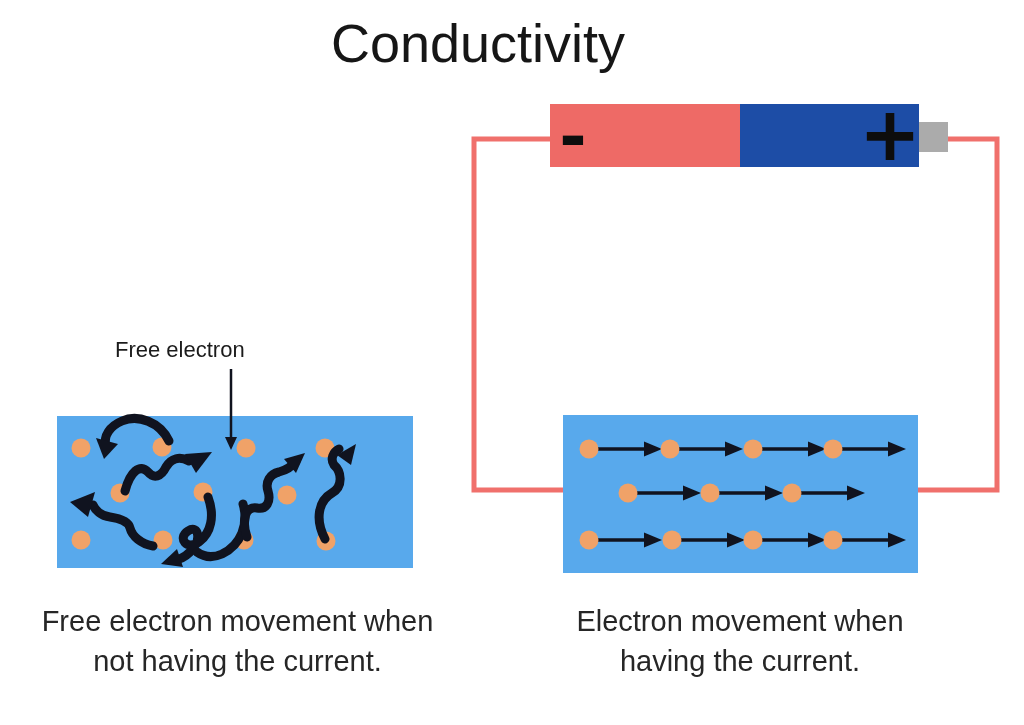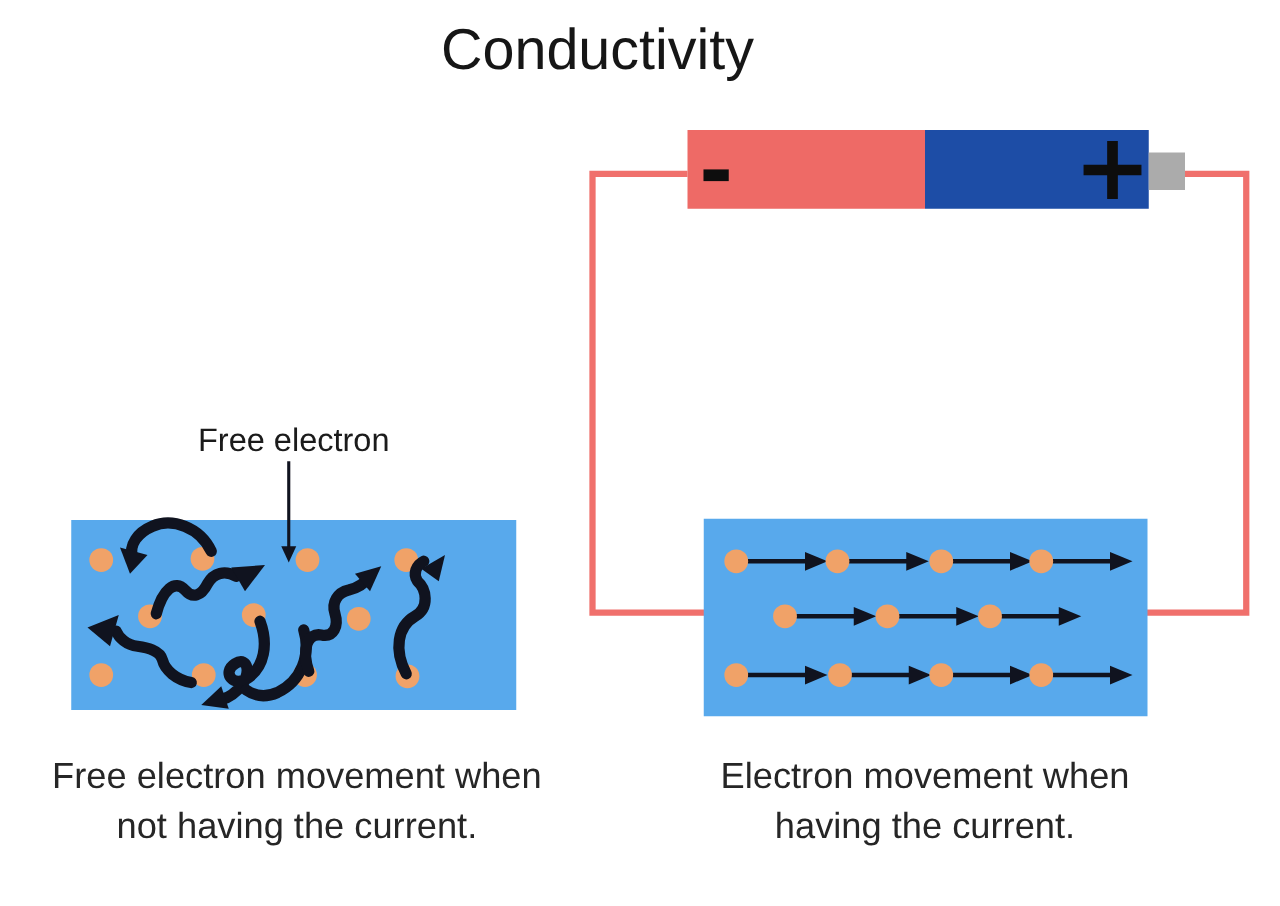--- a/index.html
+++ b/index.html
@@ -1,26 +1,26 @@
 <!DOCTYPE html>
 <html><head>
 <meta charset="utf-8">
 <style>
   html,body{margin:0;padding:0;background:#ffffff;}
   .stage{position:relative;width:1024px;height:725px;background:#ffffff;overflow:hidden;
          font-family:"Liberation Sans",sans-serif;}
   .title{position:absolute;left:0;top:12px;width:956px;text-align:center;
-         font-size:46px;font-weight:500;color:#161616;}
+         font-size:54px;font-weight:500;color:#161616;}
   .graphics{position:absolute;left:0;top:0;}
   .sign{position:absolute;font-family:"DejaVu Sans",sans-serif;font-weight:bold;
         color:#0d0d0d;text-align:center;}
   .sign.minus{left:553px;top:105px;width:40px;font-size:66px;line-height:64px;}
   .sign.plus{left:853px;top:97px;width:74px;font-size:74px;line-height:74px;}
-  .free-label{position:absolute;left:115px;top:337px;width:240px;text-align:center;
-              font-size:26px;color:#1b1b1b;}
+  .free-label{position:absolute;left:115px;top:337px;width:240px;text-align:left;
+              font-size:22px;color:#1b1b1b;}
   .caption{position:absolute;top:601px;text-align:center;font-size:29px;
            line-height:40px;color:#262626;}
   .caption.left{left:10px;width:455px;}
   .caption.right{left:545px;width:390px;}
 </style>
 </head>
 <body>
 
 <div class="stage">
 

